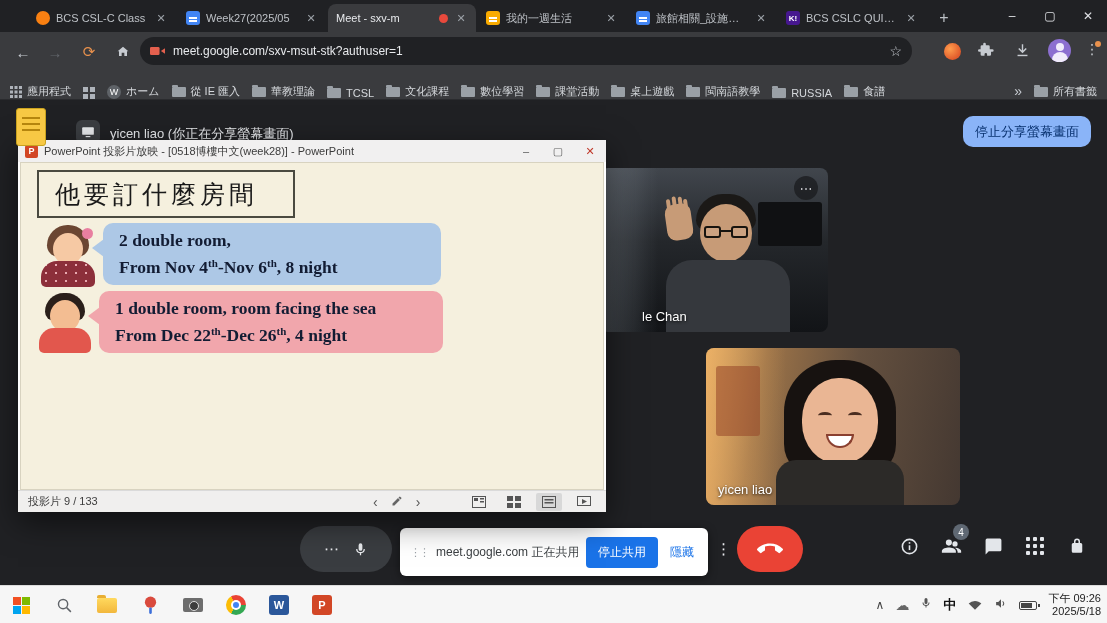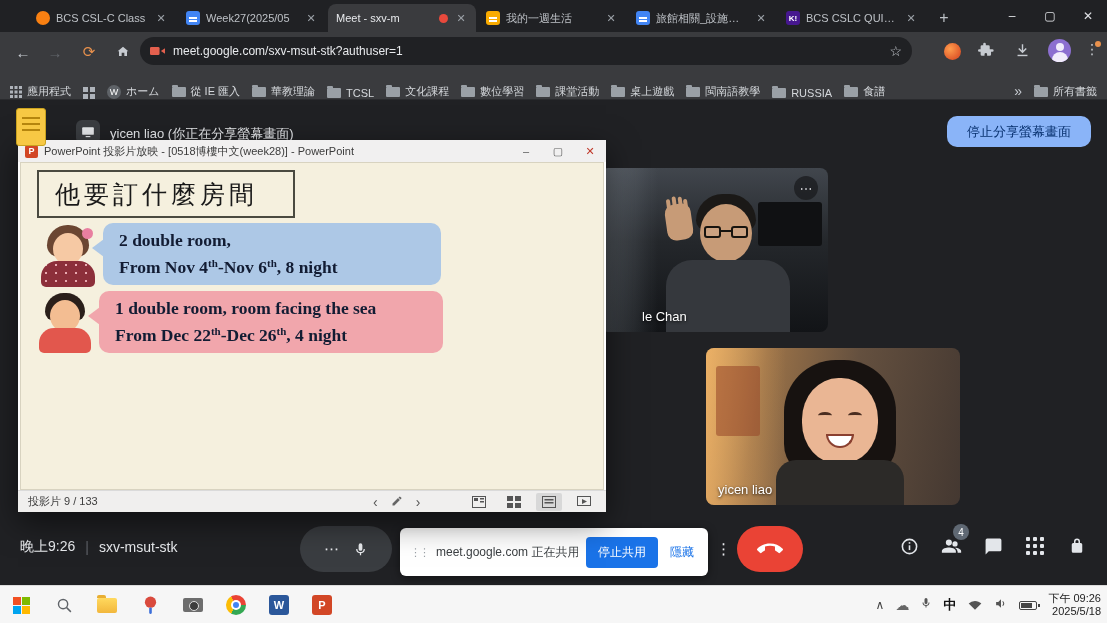--- a/index.html
+++ b/index.html
@@ -58,21 +58,21 @@
   .wcircle { width:14px; height:14px; border-radius:50%; background:#5f6368; color:#fff; font-size:9px; display:flex; align-items:center; justify-content:center; }
   .bm-spacer { flex:1; }
   .bm-overflow { color:#c7cbd1; font-size:14px; }
 
   
   .meet { position:absolute; left:0; top:100px; width:1107px; height:485px; background:#202124; }
   .share-note { position:absolute; left:16px; top:8px; width:30px; height:38px; background:#f7c844; border:1px solid #c9a21e; border-radius:3px; z-index:25; }
   .share-note::before { content:""; position:absolute; left:5px; top:8px; width:18px; height:2px; background:#b5850e; box-shadow:0 6px 0 #b5850e, 0 12px 0 #b5850e; }
   .banner-chip { position:absolute; left:76px; top:20px; width:24px; height:24px; border-radius:6px; background:#3b3e42; display:flex; align-items:center; justify-content:center; }
   .banner-text { position:absolute; left:110px; top:25px; font-size:13px; color:#e8eaed; }
-  .stop-share { position:absolute; right:16px; top:16px; height:31px; padding:0 20px; border-radius:10px; background:#8ab4f8; color:#07306e;
+  .stop-share { position:absolute; right:16px; top:16px; height:31px; padding:0 12px; border-radius:10px; background:#8ab4f8; color:#07306e;
                 font-size:13px; font-weight:500; display:flex; align-items:center; border:none; }
 
   .tile { position:absolute; border-radius:8px; overflow:hidden; }
   .name-label { position:absolute; left:12px; bottom:8px; color:#fff; font-size:13px; text-shadow:0 1px 3px rgba(0,0,0,.85); z-index:4; }
   .tile-dots { position:absolute; right:10px; top:8px; width:24px; height:24px; border-radius:50%; background:rgba(26,27,30,.75);
                color:#e8eaed; font-size:13px; display:flex; align-items:center; justify-content:center; z-index:4; }
   .mute-chip { position:absolute; right:10px; top:8px; width:24px; height:24px; border-radius:50%; background:rgba(26,27,30,.85);
                display:flex; align-items:center; justify-content:center; z-index:4; }
 
   .tile-man { left:600px; top:68px; width:228px; height:164px; background:linear-gradient(180deg,#41464d 0%,#24272b 45%,#121417 100%); }
@@ -467,25 +467,20 @@
               <svg width="14" height="12" viewBox="0 0 14 12">
                 <rect x="0.5" y="0.5" width="13" height="9" fill="none" stroke="#555"></rect>
                 <path d="M5 3l5 2.5L5 8z" fill="#555"></path>
               </svg>
             </span>
         </span>
       </div>
     </div>
 
     <div class="bottombar">
-      <div class="meet-info">
-        <span>晚上9:26</span>
-        <span class="sep">|</span>
-        <span>sxv-msut-stk</span>
-      </div>
 
       <div class="ctrl-pill">
         <span>⋯</span>
         <svg width="15" height="15" viewBox="0 0 24 24">
             <path fill="#e8eaed" d="M12 14a3 3 0 0 0 3-3V5a3 3 0 0 0-6 0v6a3 3 0 0 0 3 3zm5-3a5 5 0 0 1-10 0H5a7 7 0 0 0 6 6.92V21h2v-3.08A7 7 0 0 0 19 11h-2z"></path>
           </svg>
       </div>
 
       <div class="share-popup">
         <span class="drag-handle">⋮⋮</span>

